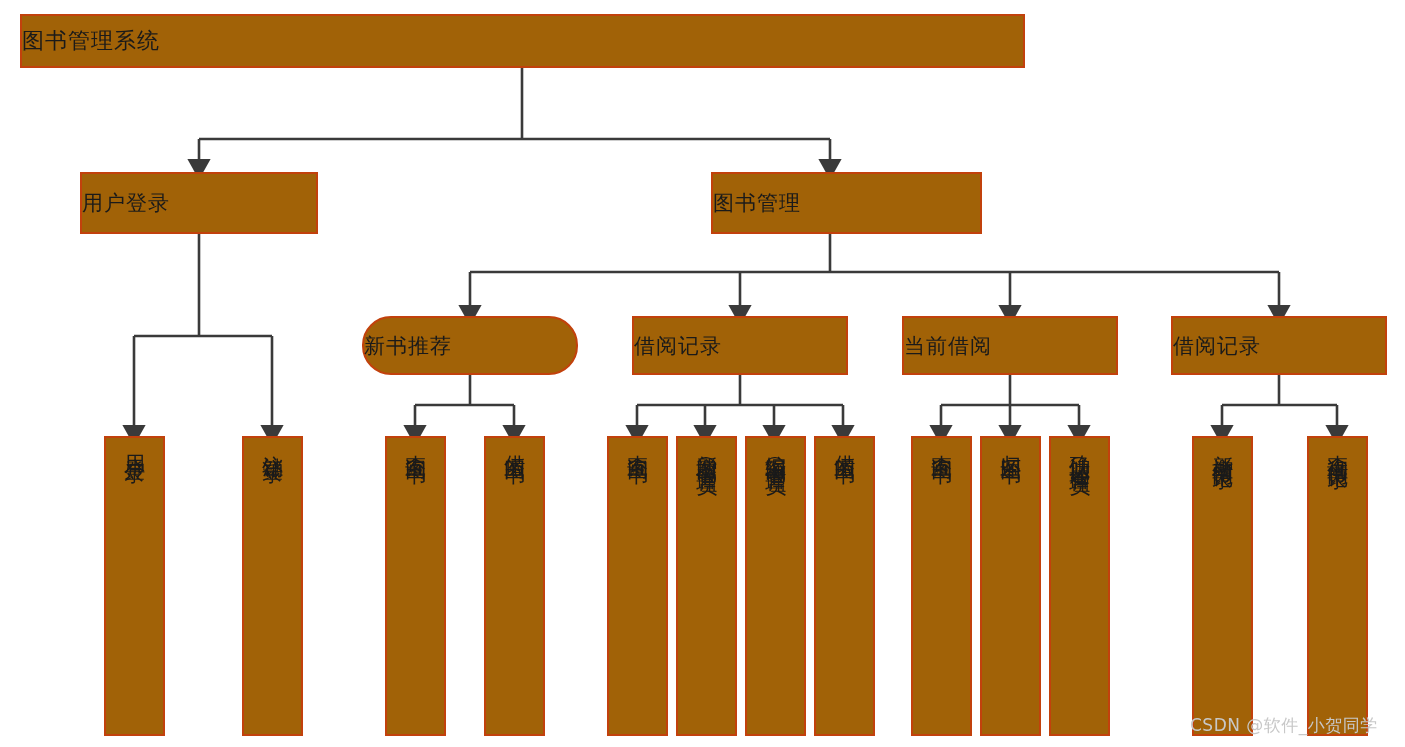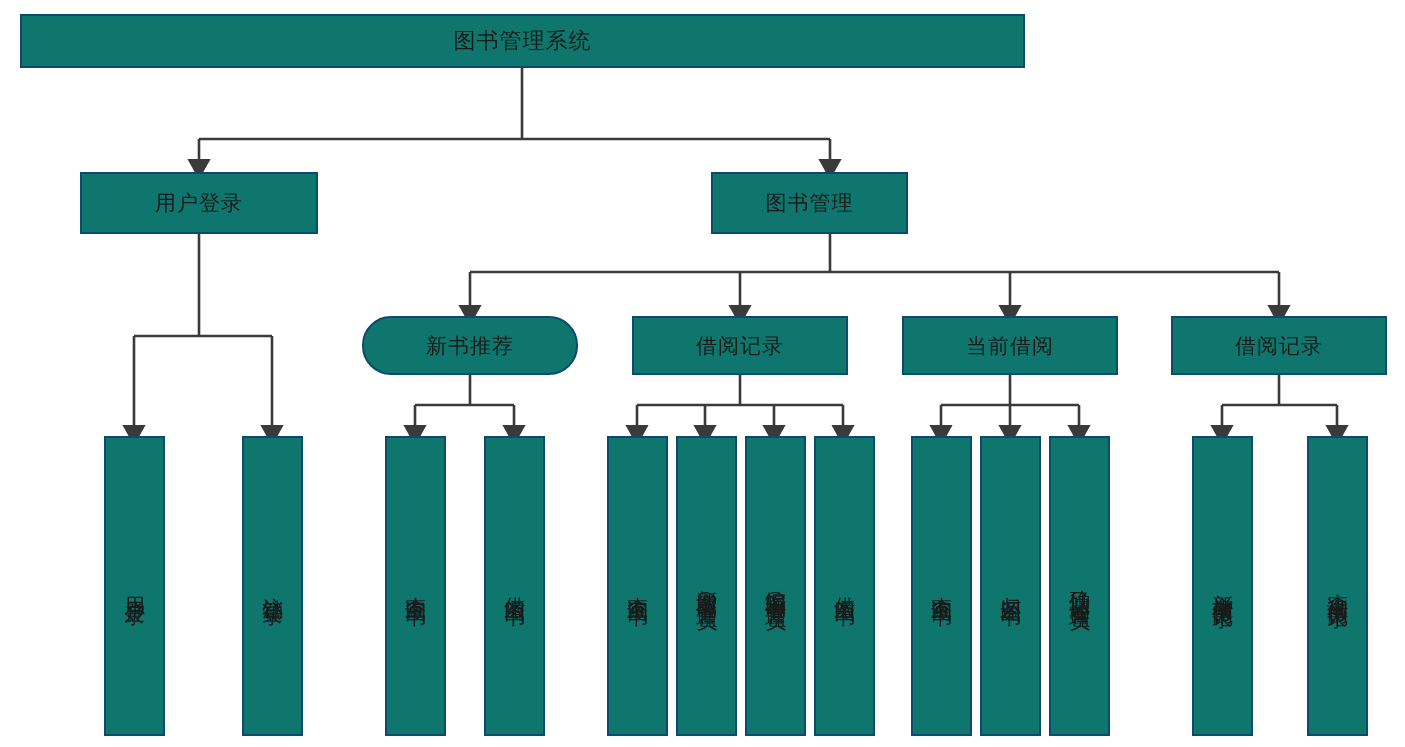--- a/index.html
+++ b/index.html
@@ -22,25 +22,25 @@
     position: absolute;
     left: 0;
     top: 0;
     width: 1405px;
     height: 747px;
     pointer-events: none;
   }
   .node {
     position: absolute;
     box-sizing: border-box;
-    background: #0f766e;
-    border: 2px solid #0c4a6e;
+    background: #a16207;
+    border: 2px solid #c2410c;
     display: flex;
     align-items: center;
-    justify-content: center;
+    justify-content: flex-start;
     color: #1a1a1a;
   }
   .node-h {
     font-size: 21px;
     letter-spacing: 1px;
     white-space: nowrap;
   }
   .node-root {
     font-size: 22px;
   }
@@ -120,21 +120,21 @@
     </g>
   </svg>
 
   <div class="node node-h node-root" style="left:20px; top:14px; width:1005px; height:54px;">
     <span>图书管理系统</span>
   </div>
 
   <div class="node node-h" style="left:80px; top:172px; width:238px; height:62px;">
     <span>用户登录</span>
   </div>
-  <div class="node node-h" style="left:711px; top:172px; width:197px; height:62px;">
+  <div class="node node-h" style="left:711px; top:172px; width:271px; height:62px;">
     <span>图书管理</span>
   </div>
 
   <div class="node node-h" style="left:362px; top:316px; width:216px; height:59px;border-radius:29px;">
     <span>新书推荐</span>
   </div>
   <div class="node node-h" style="left:632px; top:316px; width:216px; height:59px;">
     <span>借阅记录</span>
   </div>
   <div class="node node-h" style="left:1171px; top:316px; width:216px; height:59px;">
@@ -181,14 +181,15 @@
     <span class="vtext">确认归还（管理员）</span>
   </div>
 
   <div class="node node-v" style="left:1192px; top:436px; width:61px; height:300px;">
     <span class="vtext">新增借阅记录</span>
   </div>
   <div class="node node-v" style="left:1307px; top:436px; width:61px; height:300px;">
     <span class="vtext">查询借阅记录</span>
   </div>
 
+  <div class="watermark" style="left:1190px; top:714px;">CSDN @软件_小贺同学</div>
 
 </div>
 
 </body></html>

